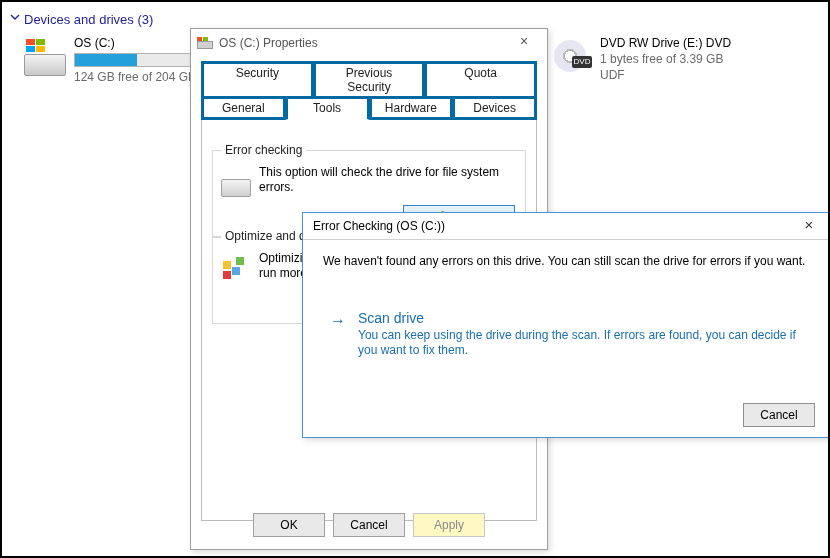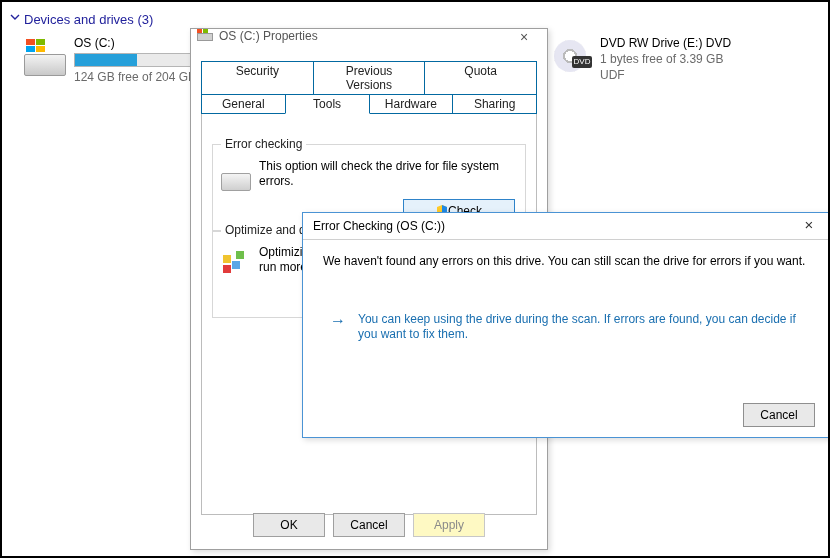--- a/index.html
+++ b/index.html
@@ -17,30 +17,30 @@
   .q1{left:0;top:0;background:#f25022}.q2{left:10px;top:0;background:#7fba00}.q3{left:0;top:7px;background:#00a4ef}.q4{left:10px;top:7px;background:#ffb900}
   .disc{position:absolute;left:4px;top:4px;width:32px;height:32px;border-radius:50%;background:radial-gradient(circle at 50% 50%,#fff 0 5px,#bbb 5px 7px,#e6e6f2 7px 16px,#c9c9d4 16px)}
   .disc-lbl{position:absolute;left:22px;top:20px;width:20px;height:12px;background:#333;color:#fff;font-size:8px;line-height:12px;text-align:center;border-radius:2px}
   .dmeta{display:flex;flex-direction:column;gap:2px;font-size:12px}
   .bar-wrap{width:160px;height:12px;border:1px solid #b5b5b5;background:#eaeaea;margin:1px 0}
   .bar-fill{height:100%;background:#26a0da}
   .muted{color:#6a6a6a}
   
   .win{position:absolute;background:#fff;border:1px solid #9f9f9f;box-shadow:2px 2px 6px rgba(0,0,0,.15)}
   .props{left:188px;top:26px;width:356px;height:520px}
-  .titlebar{height:28px;display:flex;align-items:flex-start;padding:0 6px;color:#555;font-size:12px}
+  .titlebar{height:28px;display:flex;align-items:center;padding:0 6px;color:#555;font-size:12px}
   .titlebar .tico{width:16px;height:12px;margin-right:6px;position:relative}
   .tico .hb{position:absolute;inset:4px 0 0 0;background:#d0d0d0;border:1px solid #999}
   .tico .wq{width:5px;height:4px}
   .tico .q2{left:6px}.tico .q3{top:5px}.tico .q4{left:6px;top:5px}
   .tspacer{flex:1}
   .closex{width:34px;height:20px;text-align:center;color:#555;font-size:14px}
   .tabs{margin:4px 10px 0;display:flex;flex-direction:column}
   .tabrow{display:flex}
-  .tab{flex:1;border:1px solid #0369a1;background:#fff;text-align:center;padding:2px 8px;font-size:12px;margin-left:-1px;color:#222}
+  .tab{flex:1;border:3px solid #0369a1;background:#fff;text-align:center;padding:2px 8px;font-size:12px;margin-left:-1px;color:#222}
   .tab:first-child{margin-left:0}
   .tabrow.top .tab{border-bottom:none}
   .tab.active{background:#fff;border-bottom:1px solid #fff;position:relative;z-index:2;font-weight:400}
   .tabpage{position:relative;margin:0 10px 10px;border:1px solid #bcbcbc;border-top:none;height:400px;background:#fff}
   .grp{position:absolute;left:10px;right:10px;border:1px solid #d7d7d7}
   .grp .cap{position:absolute;left:8px;top:-8px;background:#fff;padding:0 4px;font-size:12px;color:#222}
   .grp1{top:30px;height:86px}
   .grp2{top:116px;height:86px}
   .grp-inner{position:absolute;left:46px;top:14px;right:10px;font-size:12px;line-height:15px}
   .grp-ico{position:absolute;left:8px;top:20px;width:30px;height:26px}
@@ -121,28 +121,28 @@
         <span class="hb"></span>
       </span>
       <span>OS (C:) Properties</span>
       <span class="tspacer"></span>
       <span class="closex">×</span>
     </div>
 
     <div class="tabs">
       <div class="tabrow top">
         <div class="tab">Security</div>
-        <div class="tab">Previous Versions</div>
+        <div class="tab">Previous Security</div>
         <div class="tab">Quota</div>
       </div>
       <div class="tabrow">
         <div class="tab">General</div>
         <div class="tab active">Tools</div>
         <div class="tab">Hardware</div>
-        <div class="tab">Sharing</div>
+        <div class="tab">Devices</div>
       </div>
     </div>
 
     <div class="tabpage">
 
       <div class="grp grp1">
         <span class="cap">Error checking</span>
         <div class="grp-ico">
             <div class="hdd2"></div>
           </div>
@@ -179,20 +179,21 @@
 
   <div class="win err">
     <div class="ttl">
       <span>Error Checking (OS (C:))</span>
     </div>
     <div class="cl">×</div>
     <div class="body">
       <div class="msg">We haven't found any errors on this drive. You can still scan the drive for errors if you want.</div>
       <div class="opt">
         <span class="arrw">→</span>
+        <div class="name">Scan drive</div>
         <div class="sub">You can keep using the drive during the scan. If errors are found, you can decide if you want to fix them.</div>
       </div>
     </div>
     <div class="foot">
       <div class="b">Cancel</div>
     </div>
   </div>
 
 </div>
 

